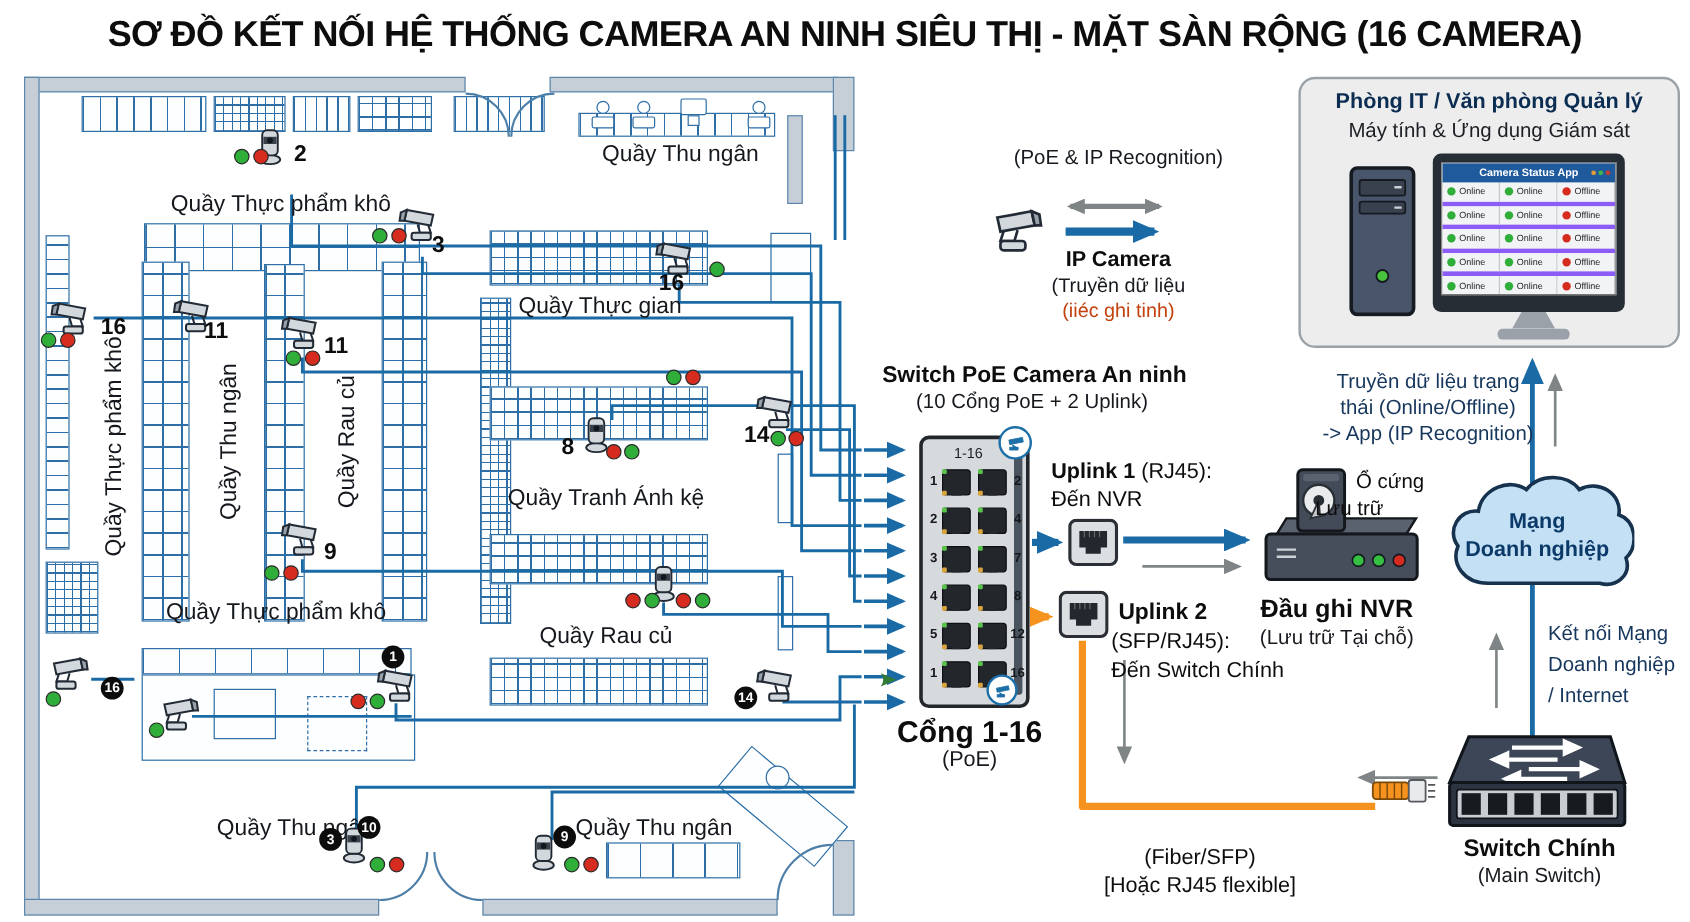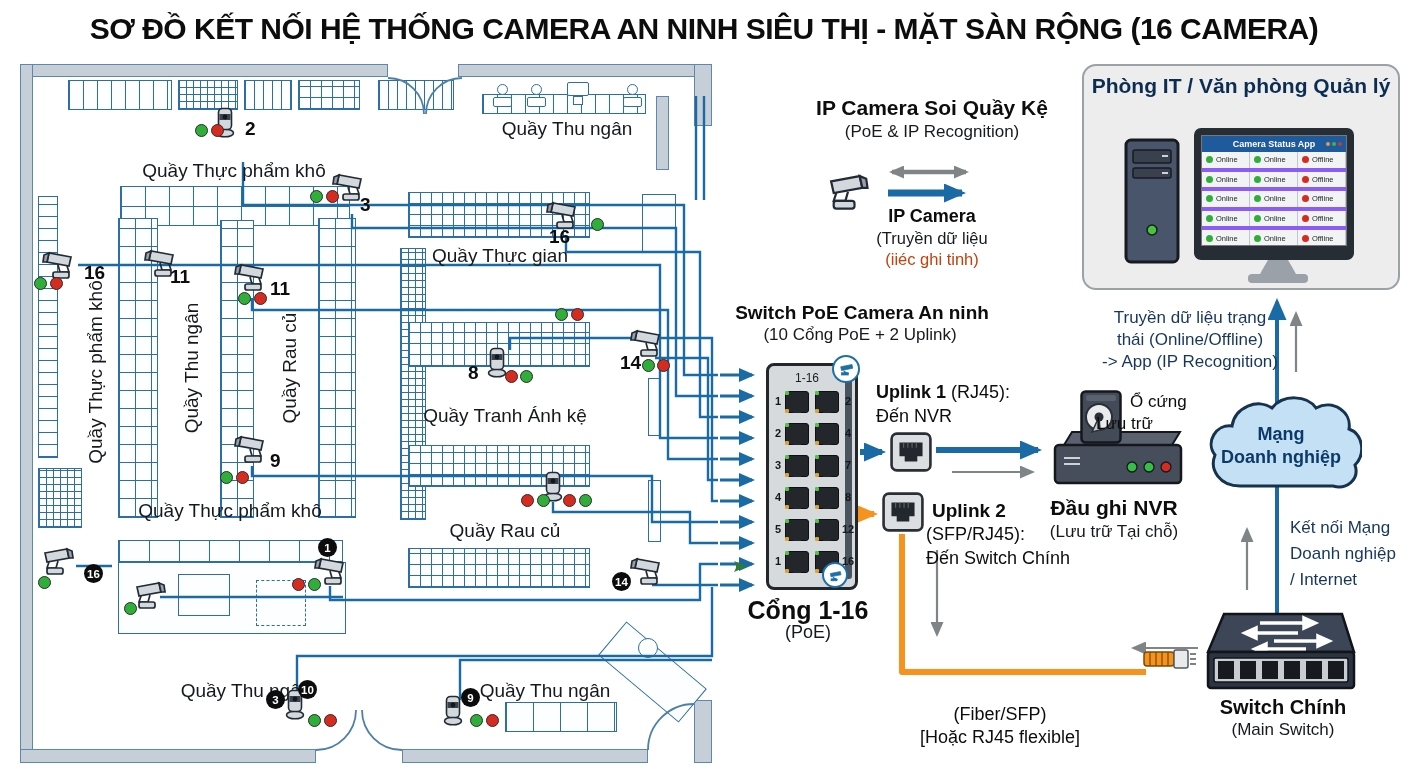--- a/index.html
+++ b/index.html
@@ -190,21 +190,20 @@
     <path d="M902 534 V 672 H 1146" stroke="#f6921e" stroke-width="6" fill="none" stroke-linejoin="round"></path>
     <line x1="937" y1="550" x2="937" y2="634" stroke="#7f8486" stroke-width="2.2" marker-end="url(#mGray)"></line>
     <line x1="1198" y1="648" x2="1134" y2="648" stroke="#7f8486" stroke-width="2.2" marker-end="url(#mGray)"></line>
 
     <line x1="1277" y1="410" x2="1277" y2="302" stroke="#1a6ba5" stroke-width="4" marker-end="url(#mBig)"></line>
     <line x1="1277" y1="480" x2="1277" y2="616" stroke="#1a6ba5" stroke-width="4"></line>
     <line x1="1296" y1="372" x2="1296" y2="314" stroke="#7f8486" stroke-width="2.2" marker-end="url(#mGray)"></line>
     <line x1="1247" y1="590" x2="1247" y2="530" stroke="#7f8486" stroke-width="2.2" marker-end="url(#mGray)"></line>
   </svg>
 
-  <div class="abs ctr h-bold" style="left:932px;top:96px;font-size:21px;z-index:3;">IP Camera Soi Quầy Kệ</div>
   <div class="abs ctr" style="left:932px;top:122px;font-size:17px;color:#16191e;z-index:3;">(PoE &amp; IP Recognition)</div>
   <div class="abs" style="left:822px;top:172px;z-index:3;">
     <span class="flip"><svg width="52" height="42" viewBox="0 0 40 32">
           <g fill="#d3d8dd" stroke="#222b35" stroke-width="1.7">
             <path d="M33 7 L11 3 L9 12 L31 16 Z"></path>
             <path d="M11 3 L6 5 L5 12 L9 12 Z" fill="#99a2ab"></path>
             <path d="M20 15 l2 7 h9 l-2 -6" fill="none"></path>
             <rect x="15" y="22" width="16" height="6" rx="2"></rect>
           </g>
         </svg></span>
@@ -353,21 +352,22 @@
   <div class="abs ctr" style="left:1281px;top:447px;font-size:18px;font-weight:bold;color:#0b3a68;z-index:4;">Doanh nghiệp</div>
 
   <div class="note ctr" style="left:1190px;top:308px;">Truyền dữ liệu trạng</div>
   <div class="note ctr" style="left:1190px;top:330px;">thái (Online/Offline)</div>
   <div class="note ctr" style="left:1190px;top:352px;">-&gt; App (IP Recognition)</div>
   <div class="note" style="left:1290px;top:518px;">Kết nối Mạng</div>
   <div class="note" style="left:1290px;top:544px;">Doanh nghiệp</div>
   <div class="note" style="left:1290px;top:570px;">/ Internet</div>
 
   <div id="it-panel"></div>
-  <div class="abs ctr" style="left:1241px;top:74px;font-size:21px;font-weight:bold;color:#0c2d52;z-index:3;">Phòng IT / Văn phòng Quản lý</div>
+  <div class="abs ctr" style="left:1241px;top:74px;font-size:18px;font-weight:bold;color:#0c2d52;z-index:3;">Phòng IT / Văn phòng Quản lý</div>
+  <div class="abs ctr" style="left:1241px;top:99px;font-size:17px;color:#1c1f24;z-index:3;">Máy tính &amp; Ứng dụng Giám sát</div>
   <div class="abs" style="left:1124px;top:138px;z-index:3;">
     <svg width="56" height="126" viewBox="0 0 56 126">
         <rect x="2" y="2" width="52" height="122" rx="5" fill="#49556a" stroke="#161b22" stroke-width="3"></rect>
         <rect x="9" y="12" width="38" height="13" rx="2" fill="#39414f" stroke="#161b22" stroke-width="1.5"></rect>
         <path d="M38 18 h6" stroke="#cfd3d8" stroke-width="2"></path>
         <rect x="9" y="30" width="38" height="10" rx="2" fill="#39414f" stroke="#161b22" stroke-width="1.5"></rect>
         <path d="M38 35 h6" stroke="#cfd3d8" stroke-width="2"></path>
         <circle cx="28" cy="92" r="5" fill="#49c23c" stroke="#161b22" stroke-width="1.5"></circle>
       </svg>
   </div>

